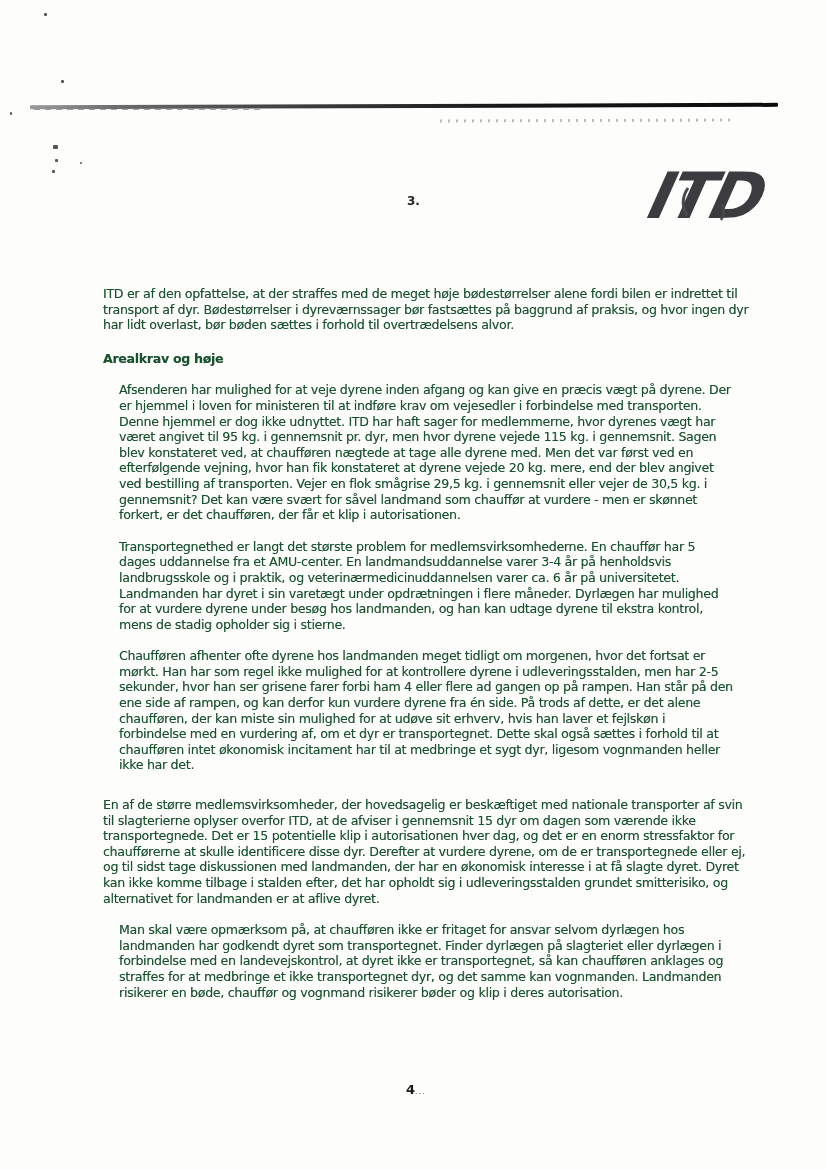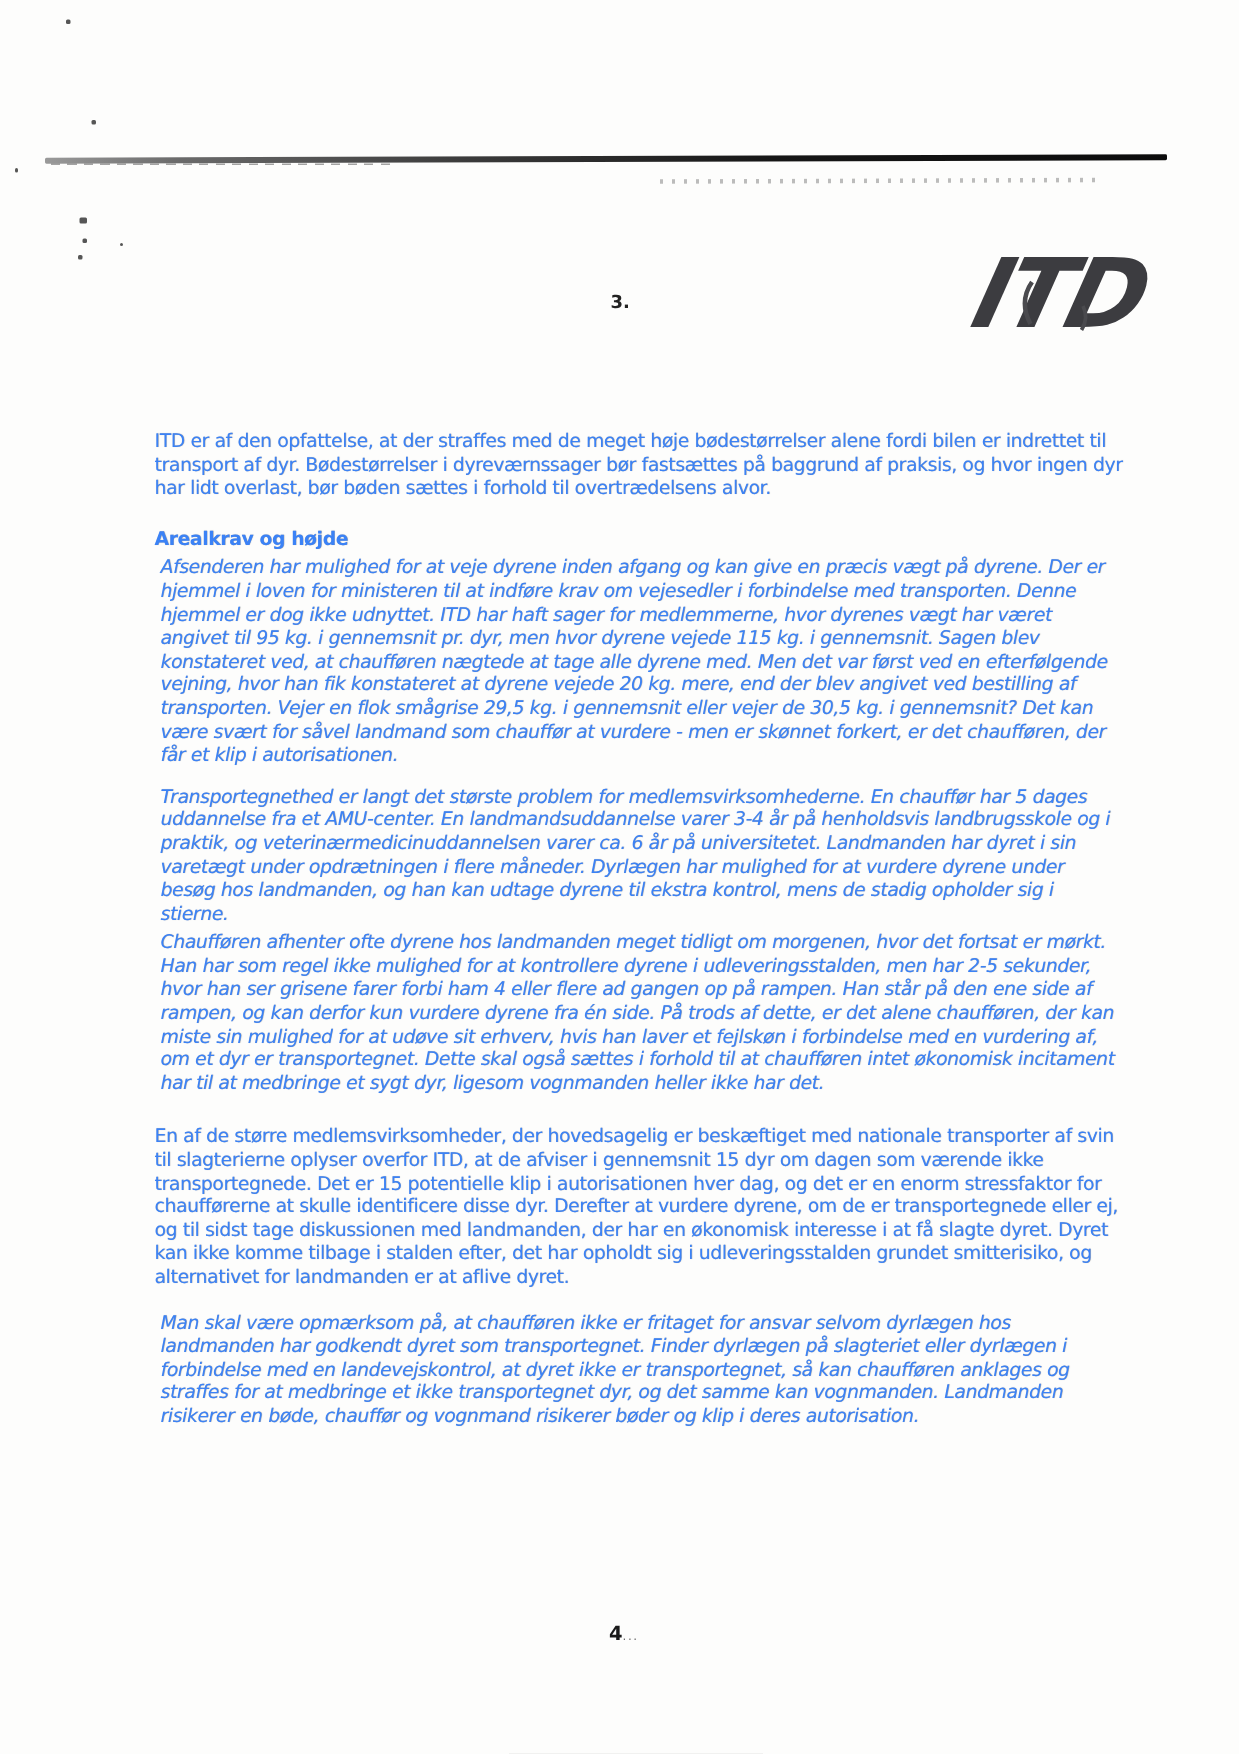--- a/index.html
+++ b/index.html
@@ -31,24 +31,24 @@
     font-family:"DejaVu Sans", sans-serif; font-weight:bold; font-style:italic;
   }
   .page-marker {
     position:absolute; left:407px; top:194px;
     font-size:12px; font-weight:bold; color:#222;
   }
   
   .content {
     position:absolute; left:103px; top:286px; width:646px;
     font-size:12.5px; line-height:15.6px; letter-spacing:-0.25px;
-    color:#3b82f6; text-shadow:0.3px 0.3px 0.5px rgba(10,10,10,.35);
+    color:#14532d; text-shadow:0.3px 0.3px 0.5px rgba(10,10,10,.35);
   }
   .para { margin:0 0 16px 0; }
-  .para-tight { margin:4px;font-style:italic; }
+  .para-tight { margin:16px; }
   .heading { font-weight:bold; margin:0; }
   .sec { margin:0 0 12px 0; }
   .gap-sm { height:8px; }
   .footer-num {
     position:absolute; left:406px; top:1082px;
     font-size:13px; font-weight:bold; color:#1a1a1a;
   }
   .footer-num .dots { font-size:8px; font-weight:normal; opacity:.65; letter-spacing:1px; }
 </style>
 </head>
@@ -77,21 +77,21 @@
       <path d="M58 36 q-9 13 -1 28" stroke="#4a4a4e" stroke-width="3" fill="none"></path>
       <path d="M92 52 q4 8 -1 16" stroke="#4a4a4e" stroke-width="2.5" fill="none"></path>
     </svg>
   </div>
 
   <div class="content">
 
     <p class="para" style="margin-bottom:18px;">ITD er af den opfattelse, at der straffes med de meget høje bødestørrelser alene fordi bilen er indrettet til transport af dyr. Bødestørrelser i dyreværnssager bør fastsættes på baggrund af praksis, og hvor ingen dyr har lidt overlast, bør bøden sættes i forhold til overtrædelsens alvor.</p>
 
     <div class="sec">
-      <p class="heading">Arealkrav og højde</p>
+      <p class="heading">Arealkrav og høje</p>
       <p class="para-tight">Afsenderen har mulighed for at veje dyrene inden afgang og kan give en præcis vægt på dyrene. Der er hjemmel i loven for ministeren til at indføre krav om vejesedler i forbindelse med transporten. Denne hjemmel er dog ikke udnyttet. ITD har haft sager for medlemmerne, hvor dyrenes vægt har været angivet til 95 kg. i gennemsnit pr. dyr, men hvor dyrene vejede 115 kg. i gennemsnit. Sagen blev konstateret ved, at chaufføren nægtede at tage alle dyrene med. Men det var først ved en efterfølgende vejning, hvor han fik konstateret at dyrene vejede 20 kg. mere, end der blev angivet ved bestilling af transporten. Vejer en flok smågrise 29,5 kg. i gennemsnit eller vejer de 30,5 kg. i gennemsnit? Det kan være svært for såvel landmand som chauffør at vurdere - men er skønnet forkert, er det chaufføren, der får et klip i autorisationen.</p>
     </div>
 
     <div class="sec">
       <p class="para-tight">Transportegnethed er langt det største problem for medlemsvirksomhederne. En chauffør har 5 dages uddannelse fra et AMU-center. En landmandsuddannelse varer 3-4 år på henholdsvis landbrugsskole og i praktik, og veterinærmedicinuddannelsen varer ca. 6 år på universitetet. Landmanden har dyret i sin varetægt under opdrætningen i flere måneder. Dyrlægen har mulighed for at vurdere dyrene under besøg hos landmanden, og han kan udtage dyrene til ekstra kontrol, mens de stadig opholder sig i stierne.</p>
       <p class="para-tight">Chaufføren afhenter ofte dyrene hos landmanden meget tidligt om morgenen, hvor det fortsat er mørkt. Han har som regel ikke mulighed for at kontrollere dyrene i udleveringsstalden, men har 2-5 sekunder, hvor han ser grisene farer forbi ham 4 eller flere ad gangen op på rampen. Han står på den ene side af rampen, og kan derfor kun vurdere dyrene fra én side. På trods af dette, er det alene chaufføren, der kan miste sin mulighed for at udøve sit erhverv, hvis han laver et fejlskøn i forbindelse med en vurdering af, om et dyr er transportegnet. Dette skal også sættes i forhold til at chaufføren intet økonomisk incitament har til at medbringe et sygt dyr, ligesom vognmanden heller ikke har det.</p>
     </div>
 
     <div class="gap-sm"></div>
 

